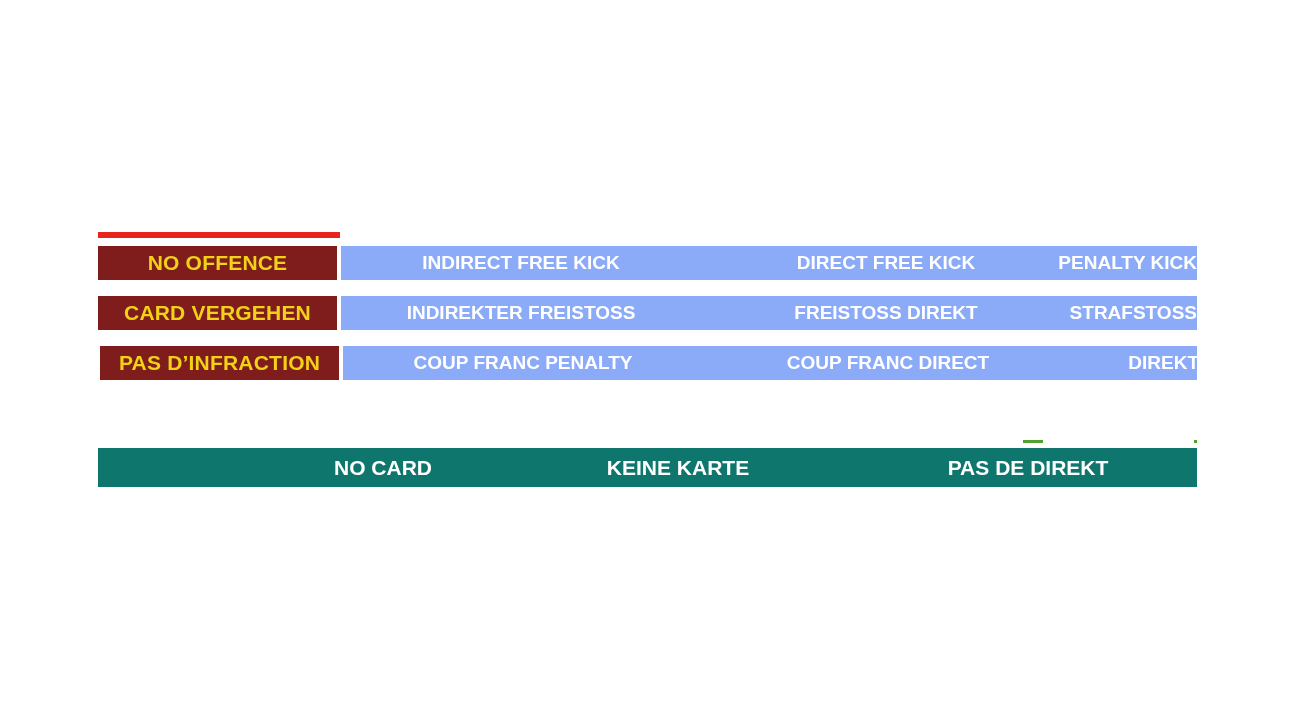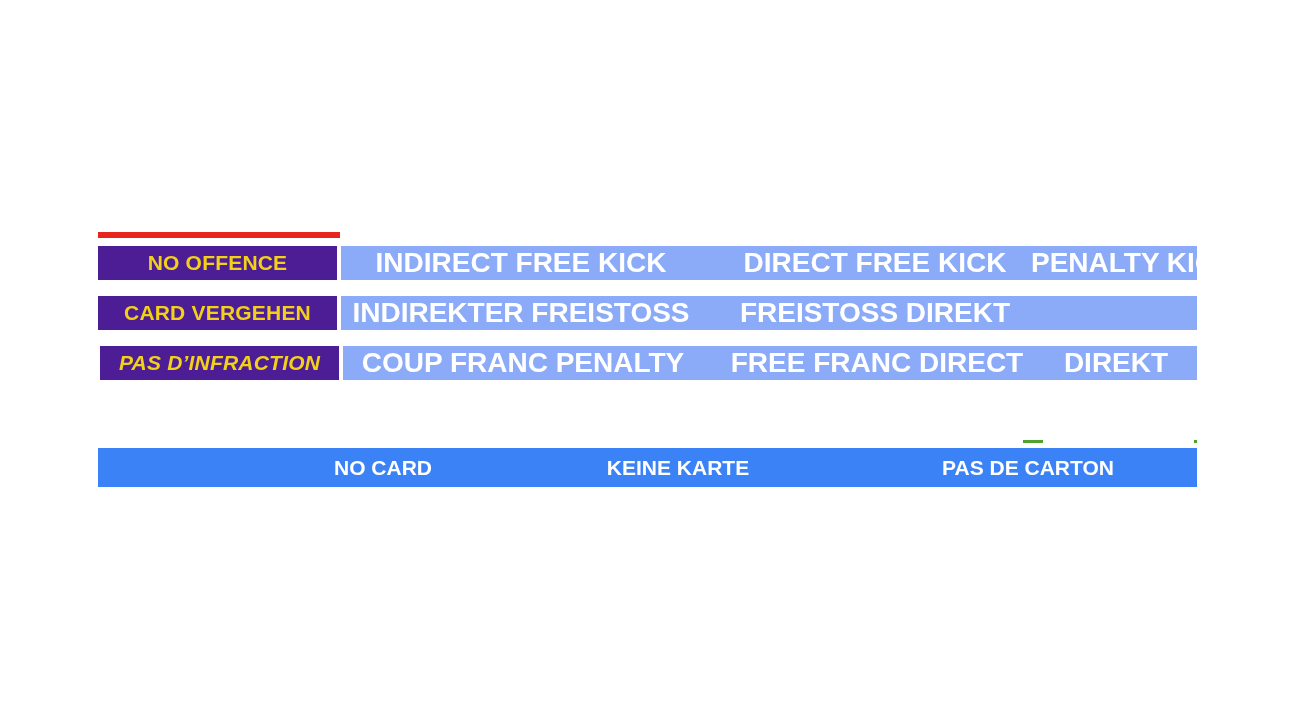--- a/index.html
+++ b/index.html
@@ -48,60 +48,59 @@
     display: flex;
     align-items: stretch;
   }
   .offence-row:last-child {
     margin-bottom: 0;
   }
 
   .lang-cell {
     width: 239px;
     flex: 0 0 239px;
-    background: #4c1d95;
+    background: #7f1d1d;
     color: #F2D118;
     display: flex;
     align-items: center;
     justify-content: center;
     font-size: 21px;
     font-weight: 700;
     letter-spacing: 0.2px;
     white-space: nowrap;
   }
   
   .offence-row.row-fr .lang-cell {
     margin-left: 2px;
     width: 239px;
     flex: 0 0 239px;
-    font-style: italic;
   }
 
   .terms-cell {
     margin-left: 4px;
     flex: 1 1 auto;
     background: #8BABF8;
     color: #ffffff;
     display: flex;
     align-items: center;
-    font-size: 28px;
+    font-size: 19px;
     font-weight: 600;
     position: relative;
   }
 
   .term {
     position: absolute;
     text-align: center;
     white-space: nowrap;
     top: 50%;
     transform: translateY(-50%);
   }
   .term.t1 { left: 0px;   width: 360px; }
-  .term.t2 { left: 369px; width: 330px; }
-  .term.t3 { left: 690px; width: 166px; }
+  .term.t2 { left: 380px; width: 330px; }
+  .term.t3 { left: 690px; width: 166px; text-align: right; }
 
   
   .card-tick {
     position: absolute;
     left: 1023px;
     top: 440px;
     width: 20px;
     height: 3px;
     background: #4FA22B;
   }
@@ -113,21 +112,21 @@
     height: 3px;
     background: #4FA22B;
   }
 
   .card-bar {
     position: absolute;
     left: 98px;
     top: 448px;
     width: 1099px;
     height: 39px;
-    background: #3b82f6;
+    background: #0f766e;
   }
   .card-bar .card-term {
     position: absolute;
     top: 50%;
     transform: translateY(-50%);
     color: #ffffff;
     font-size: 21px;
     font-weight: 600;
     text-align: center;
     white-space: nowrap;
@@ -152,36 +151,37 @@
         <span class="term t2">DIRECT FREE KICK</span>
         <span class="term t3">PENALTY KICK</span>
       </div>
     </div>
 
     <div class="offence-row row-de">
       <div class="lang-cell">CARD VERGEHEN</div>
       <div class="terms-cell">
         <span class="term t1">INDIREKTER FREISTOSS</span>
         <span class="term t2">FREISTOSS DIREKT</span>
+        <span class="term t3">STRAFSTOSS</span>
       </div>
     </div>
 
     <div class="offence-row row-fr">
       <div class="lang-cell">PAS D’INFRACTION</div>
       <div class="terms-cell">
         <span class="term t1">COUP FRANC PENALTY</span>
-        <span class="term t2">FREE FRANC DIRECT</span>
+        <span class="term t2">COUP FRANC DIRECT</span>
         <span class="term t3">DIREKT</span>
       </div>
     </div>
 
   </div>
 
   <div class="card-tick"></div>
   <div class="card-dot"></div>
 
   <div class="card-bar">
     <span class="card-term c1">NO CARD</span>
     <span class="card-term c2">KEINE KARTE</span>
-    <span class="card-term c3">PAS DE CARTON</span>
+    <span class="card-term c3">PAS DE DIREKT</span>
   </div>
 
 </div>
 
 </body></html>

